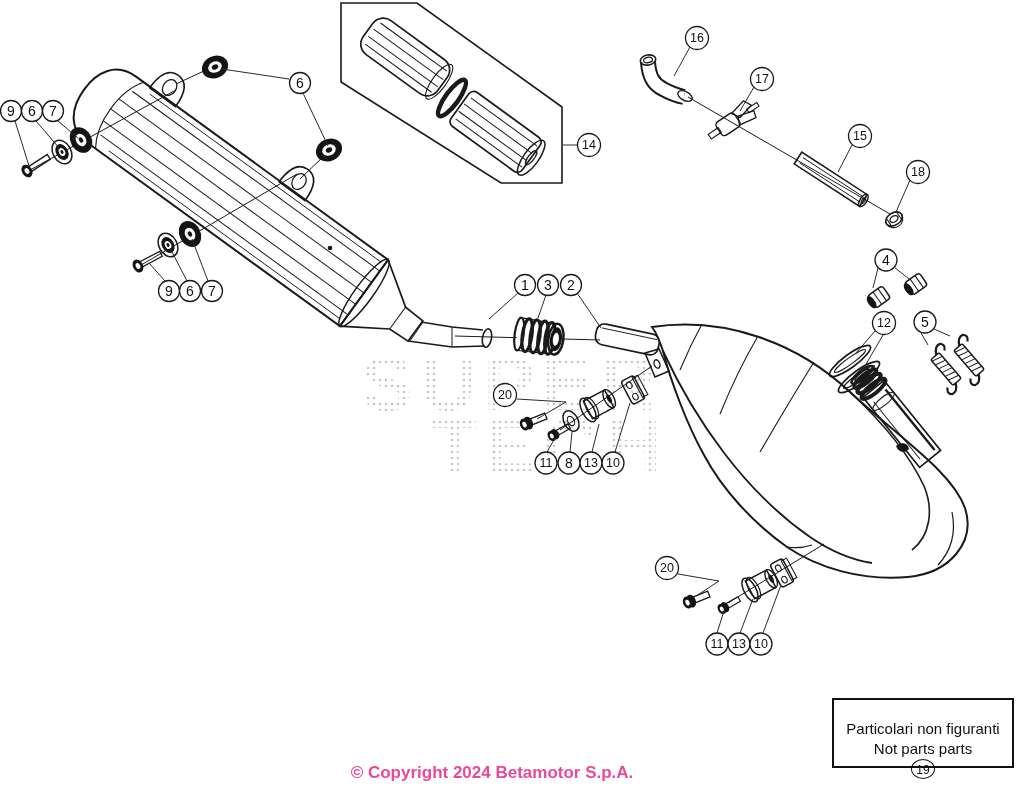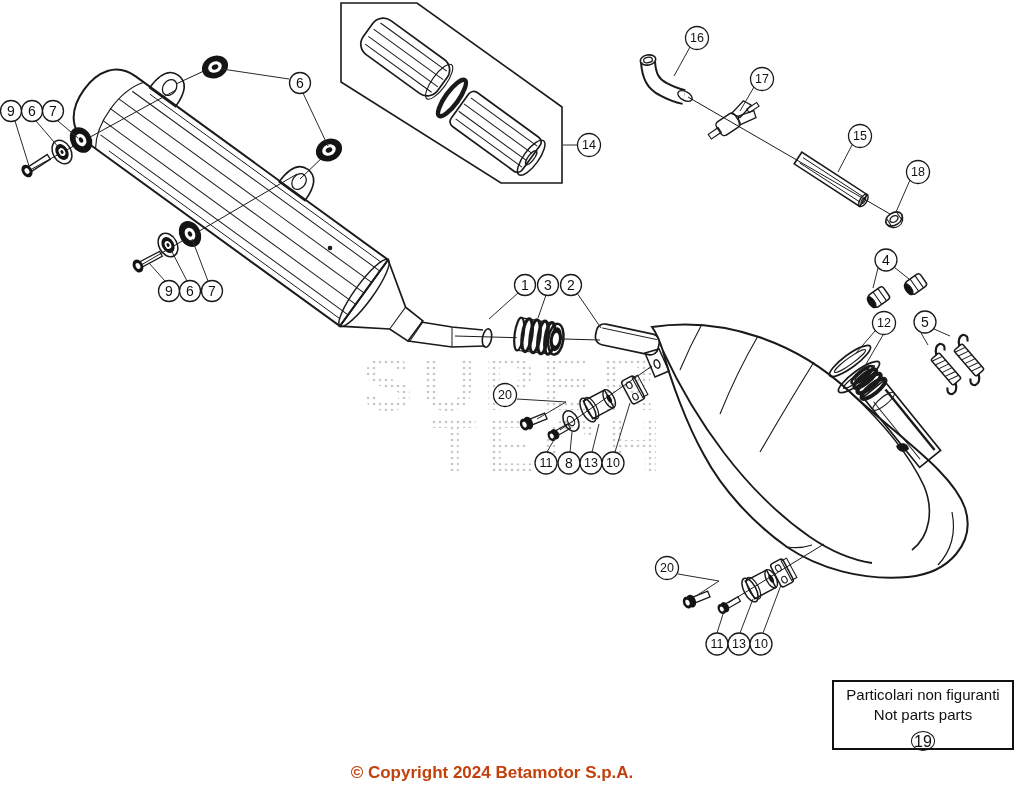--- a/index.html
+++ b/index.html
@@ -3,28 +3,28 @@
 <meta charset="utf-8">
 <style>
   html,body{margin:0;padding:0;background:#ffffff;}
   #stage{position:relative;width:1024px;height:791px;background:#ffffff;overflow:hidden;
          font-family:"Liberation Sans", sans-serif;}
   #art{position:absolute;left:0;top:0;}
   .ink{stroke:#1a1a1a;fill:none;}
   .co-circle{fill:#ffffff;stroke:#1a1a1a;stroke-width:1.3;}
   .co-label{fill:#111111;font-family:"Liberation Sans",sans-serif;text-anchor:middle;}
   .leader{stroke:#2a2a2a;stroke-width:1;fill:none;}
-  #notes-box{position:absolute;left:832px;top:680px;width:182px;height:70px;
+  #notes-box{position:absolute;left:832px;top:698px;width:182px;height:70px;
              border:2px solid #111;box-sizing:border-box;text-align:center;
-             font-size:15px;color:#111;line-height:1.3;padding-top:3px;}
+             font-size:15px;color:#111;line-height:1.3;padding-top:19px;}
   #notes-box .circ{display:inline-block;width:24px;height:20px;border:1.3px solid #111;
-             border-radius:50%;font-size:16px;line-height:20px;margin-top:7px;
+             border-radius:50%;font-size:12px;line-height:20px;margin-top:1px;
              box-sizing:border-box;}
   #copyright{position:absolute;left:292px;top:763px;width:400px;text-align:center;
-             font-size:17px;font-weight:bold;color:#c2410c;}
+             font-size:17px;font-weight:bold;color:#ec4899;}
   .wm{font-family:"Liberation Sans",sans-serif;font-weight:bold;letter-spacing:8px;
       opacity:.55;}
 </style>
 </head>
 <body>
 
 <div id="stage">
 
 <svg id="art" width="1024" height="791" viewBox="0 0 1024 791">
   <defs>

